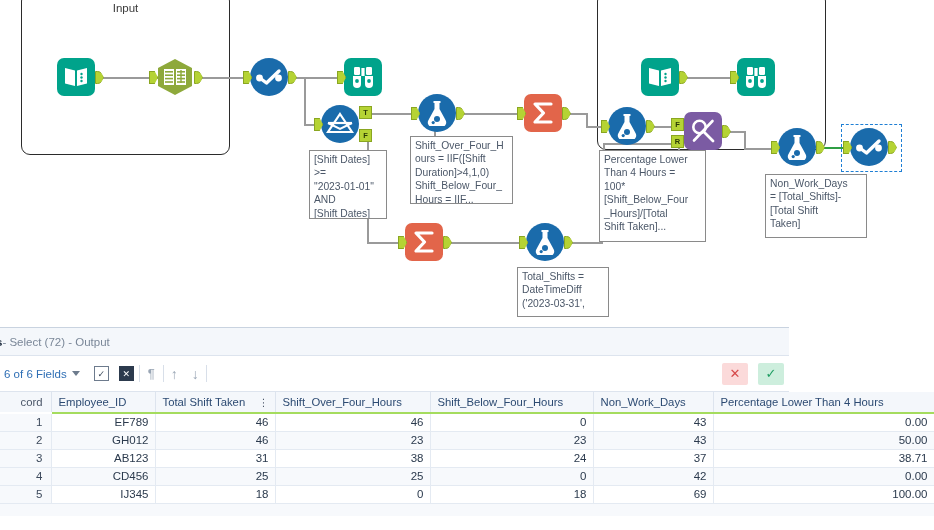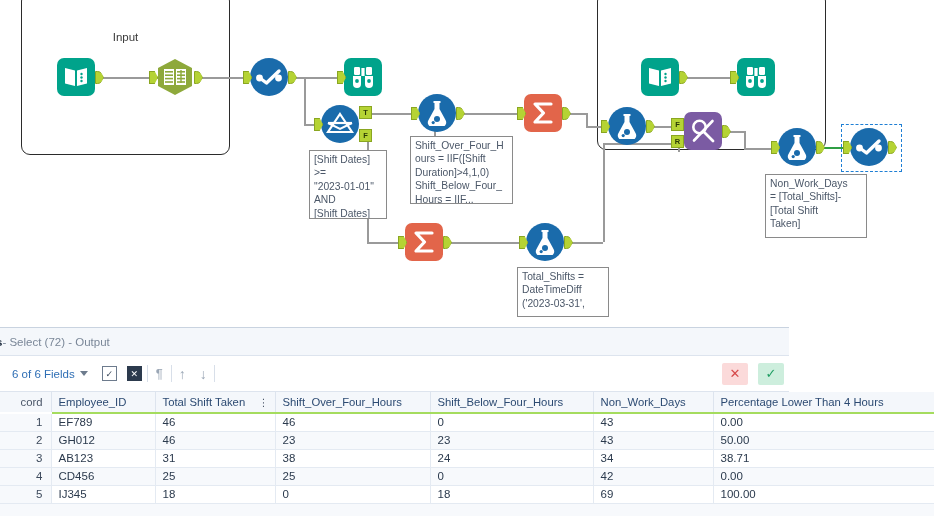--- a/index.html
+++ b/index.html
@@ -155,35 +155,36 @@
   }
   .grid th.rownum { text-align: right; color:#4a5668; padding-right:8px; border-bottom:2.5px solid transparent; background:#f4f7fb;}
   .grid td {
     border-right: 1px solid #e4eaf2;
     border-bottom: 1px solid #e4eaf2;
     padding: 2px 6px 2px 7px;
     height: 18px;
     background: #ffffff;
     white-space: nowrap;
     overflow: hidden;
+    text-align: right;
   }
   .grid td.rownum { text-align: right; background:#f7f9fc; color:#3d4a5c; padding-right:8px;}
   .grid tr.alt td { background: #f7f9fc; }
   .col-dots { position:absolute; right:6px; top:50%; transform:translateY(-50%); color:#4a5668; font-size:10px; letter-spacing:0; line-height:3px;}
   .grid-tail { height: 12px; background: #f7f9fc; }
 </style>
 </head>
 <body>
 
 <div id="app">
 
   <div id="canvas">
 
     <div class="container-box" style="left:21px; top:-8px; width:209px; height:163px;"></div>
-    <div class="container-title" style="left:21px; top:2px; width:209px;margin-top:29px;">Input</div>
+    <div class="container-title" style="left:21px; top:2px; width:209px;">Input</div>
 
     <div class="container-box" style="left:597px; top:-8px; width:229px; height:158px;"></div>
 
     <div class="wire h" style="left:98px; top:77px; width:60px;"></div>
 
     <div class="wire h" style="left:196px; top:77px; width:54px;"></div>
 
     <div class="wire h" style="left:288px; top:77px; width:16px;"></div>
     <div class="wire h" style="left:304px; top:77px; width:40px;"></div>
     <div class="wire v" style="left:304px; top:77px; height:47px;"></div>
@@ -425,40 +426,46 @@
 AND
 [Shift Dates] &lt;=
 "2023-03-31"</div>
 
     <div class="annot" style="left:410px; top:136px; width:103px; height:68px;">Shift_Over_Four_H
 ours = IIF([Shift
 Duration]&gt;4,1,0)
 Shift_Below_Four_
 Hours = IIF...</div>
 
+    <div class="annot" style="left:599px; top:150px; width:107px; height:92px;">Percentage Lower
+Than 4 Hours =
+100*
+[Shift_Below_Four
+_Hours]/[Total
+Shift Taken]...</div>
 
     <div class="annot" style="left:765px; top:174px; width:102px; height:64px;">Non_Work_Days
 = [Total_Shifts]-
 [Total Shift
 Taken]</div>
 
     <div class="annot" style="left:517px; top:267px; width:92px; height:50px;">Total_Shifts =
 DateTimeDiff
 ('2023-03-31',</div>
   </div>
 
   <div id="results">
 
     <div class="res-titlebar">
       <span class="tb-strong">s</span>
       <span class="tb-dim"> - Select (72) - Output</span>
     </div>
 
     <div class="res-toolbar">
-      <div class="tb-item link" style="padding-left:12px;">
+      <div class="tb-item link" style="padding-left:4px;">
         <span>6 of 6 Fields</span>
         <span class="chev"></span>
       </div>
       <div class="tb-item" style="padding:0 5px;">
         <span class="sq-btn">✓</span>
       </div>
       <div class="tb-item" style="padding:0 5px;">
         <span class="sq-btn filled">✕</span>
       </div>
       <div class="tb-sep"></div>
@@ -527,21 +534,21 @@
             <td>23</td>
             <td>43</td>
             <td>50.00</td>
           </tr>
           <tr>
             <td class="rownum">3</td>
             <td>AB123</td>
             <td>31</td>
             <td>38</td>
             <td>24</td>
-            <td>34</td>
+            <td>37</td>
             <td>38.71</td>
           </tr>
           <tr class="alt">
             <td class="rownum">4</td>
             <td>CD456</td>
             <td>25</td>
             <td>25</td>
             <td>0</td>
             <td>42</td>
             <td>0.00</td>

